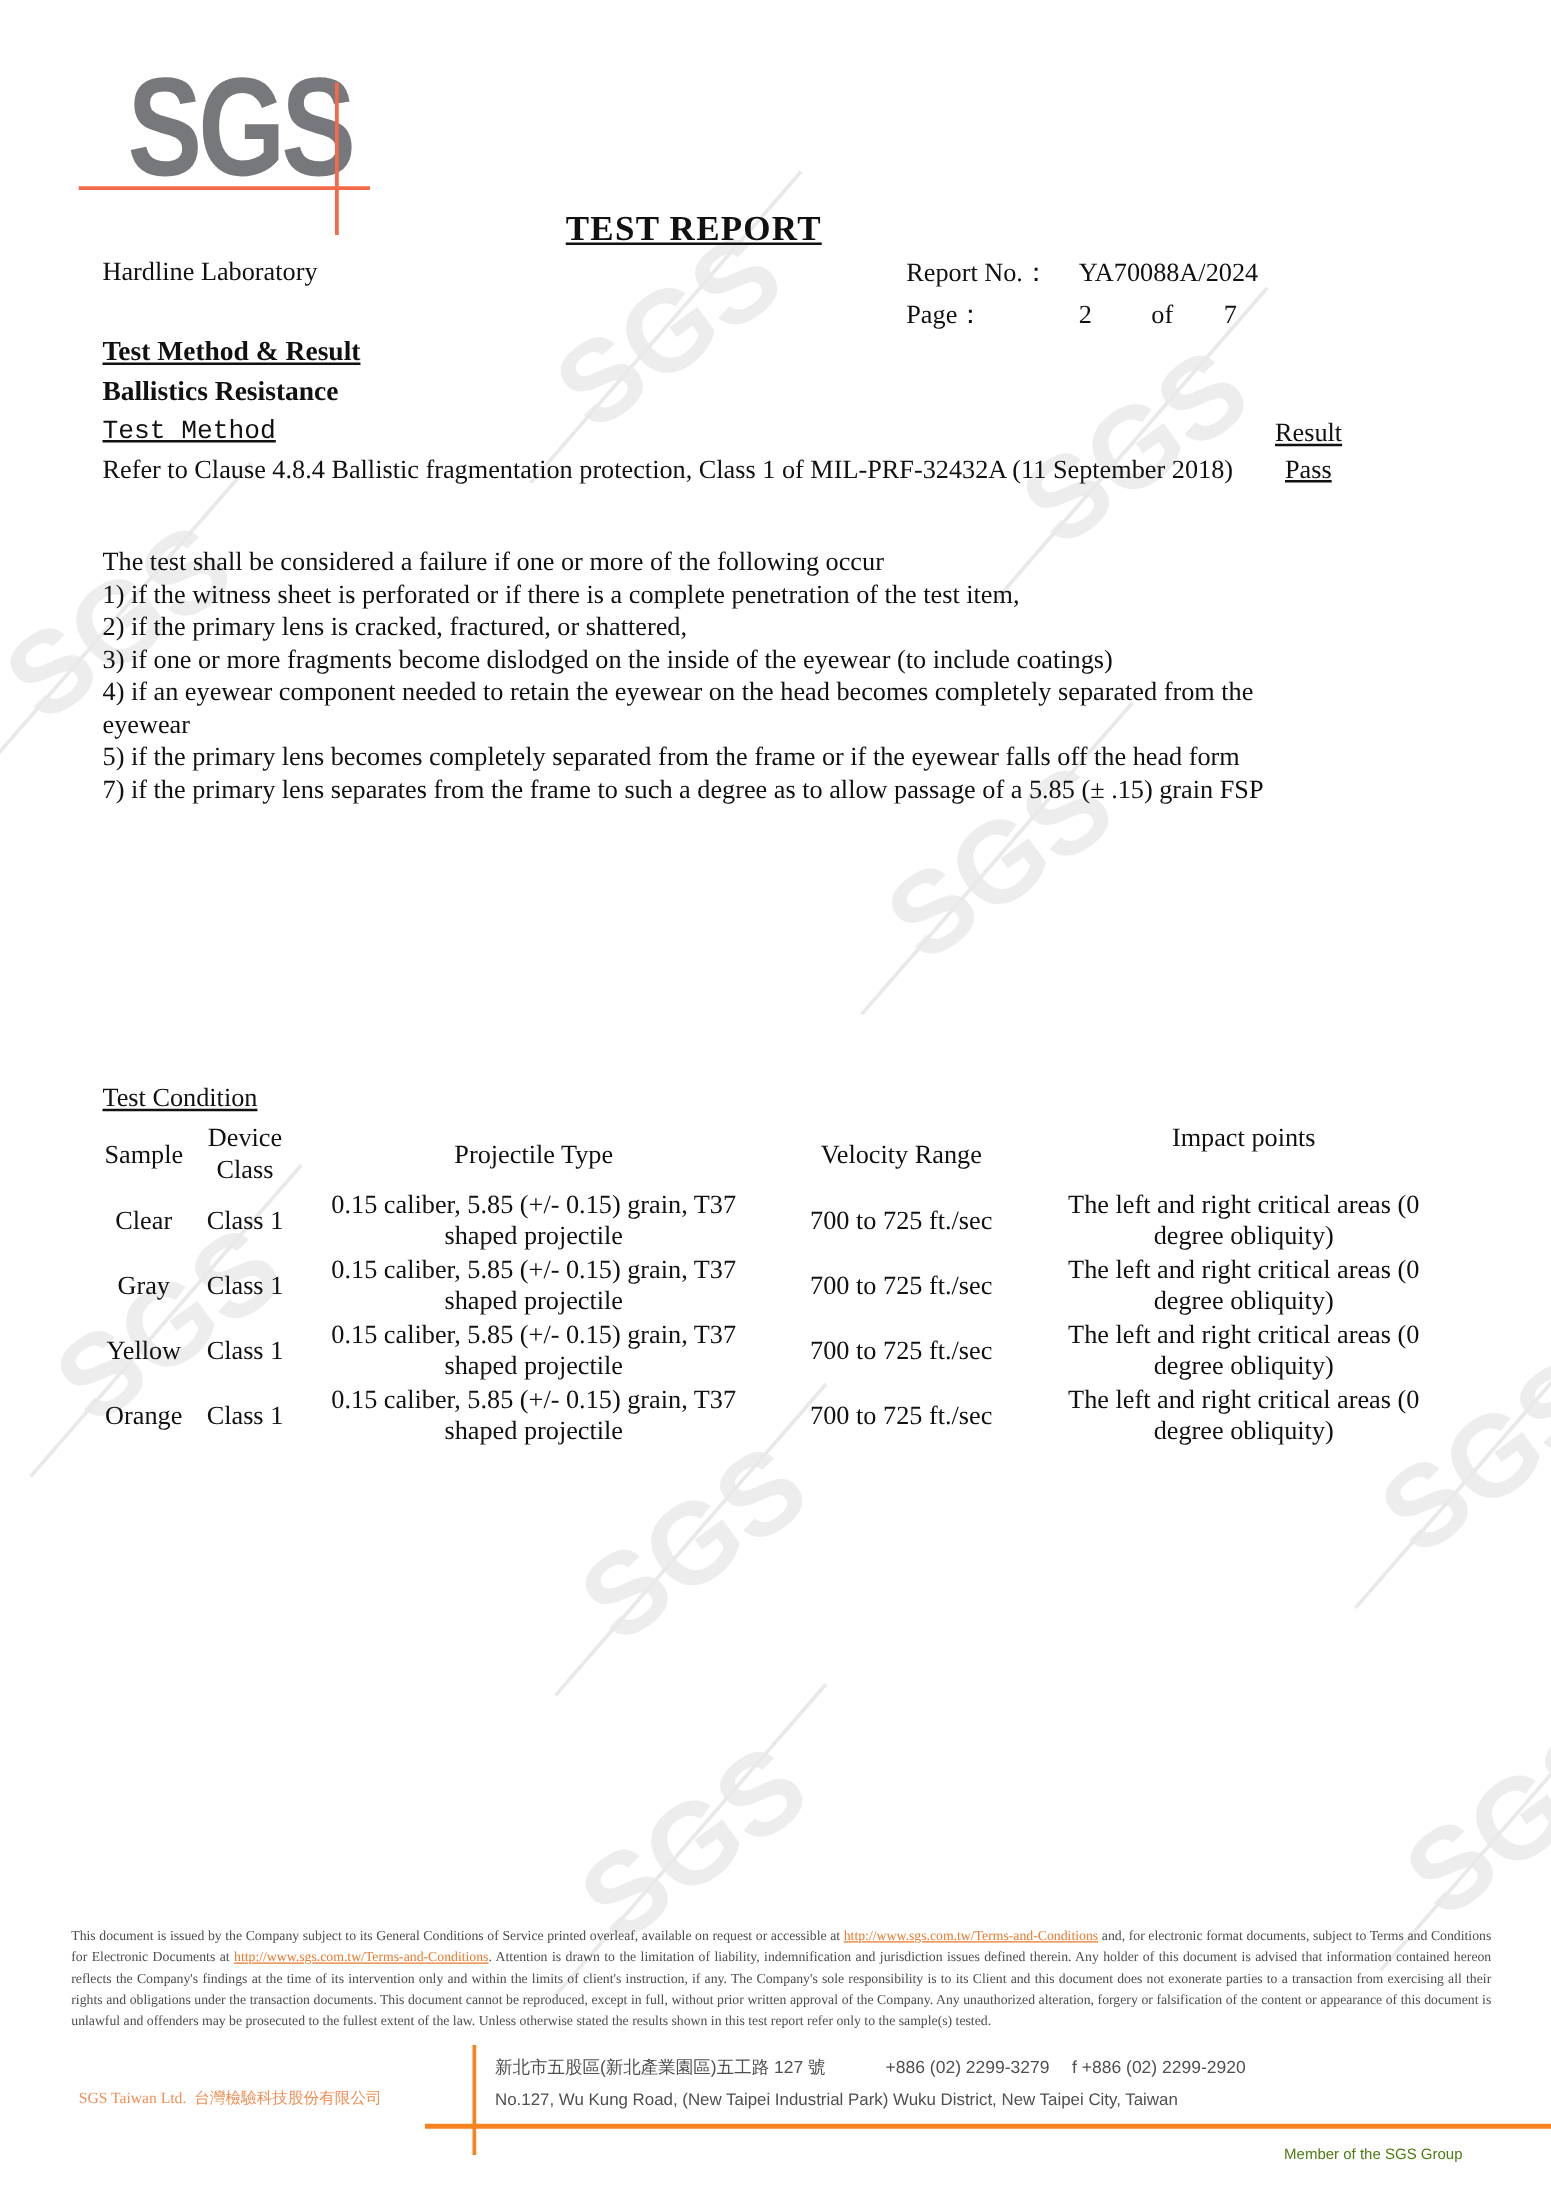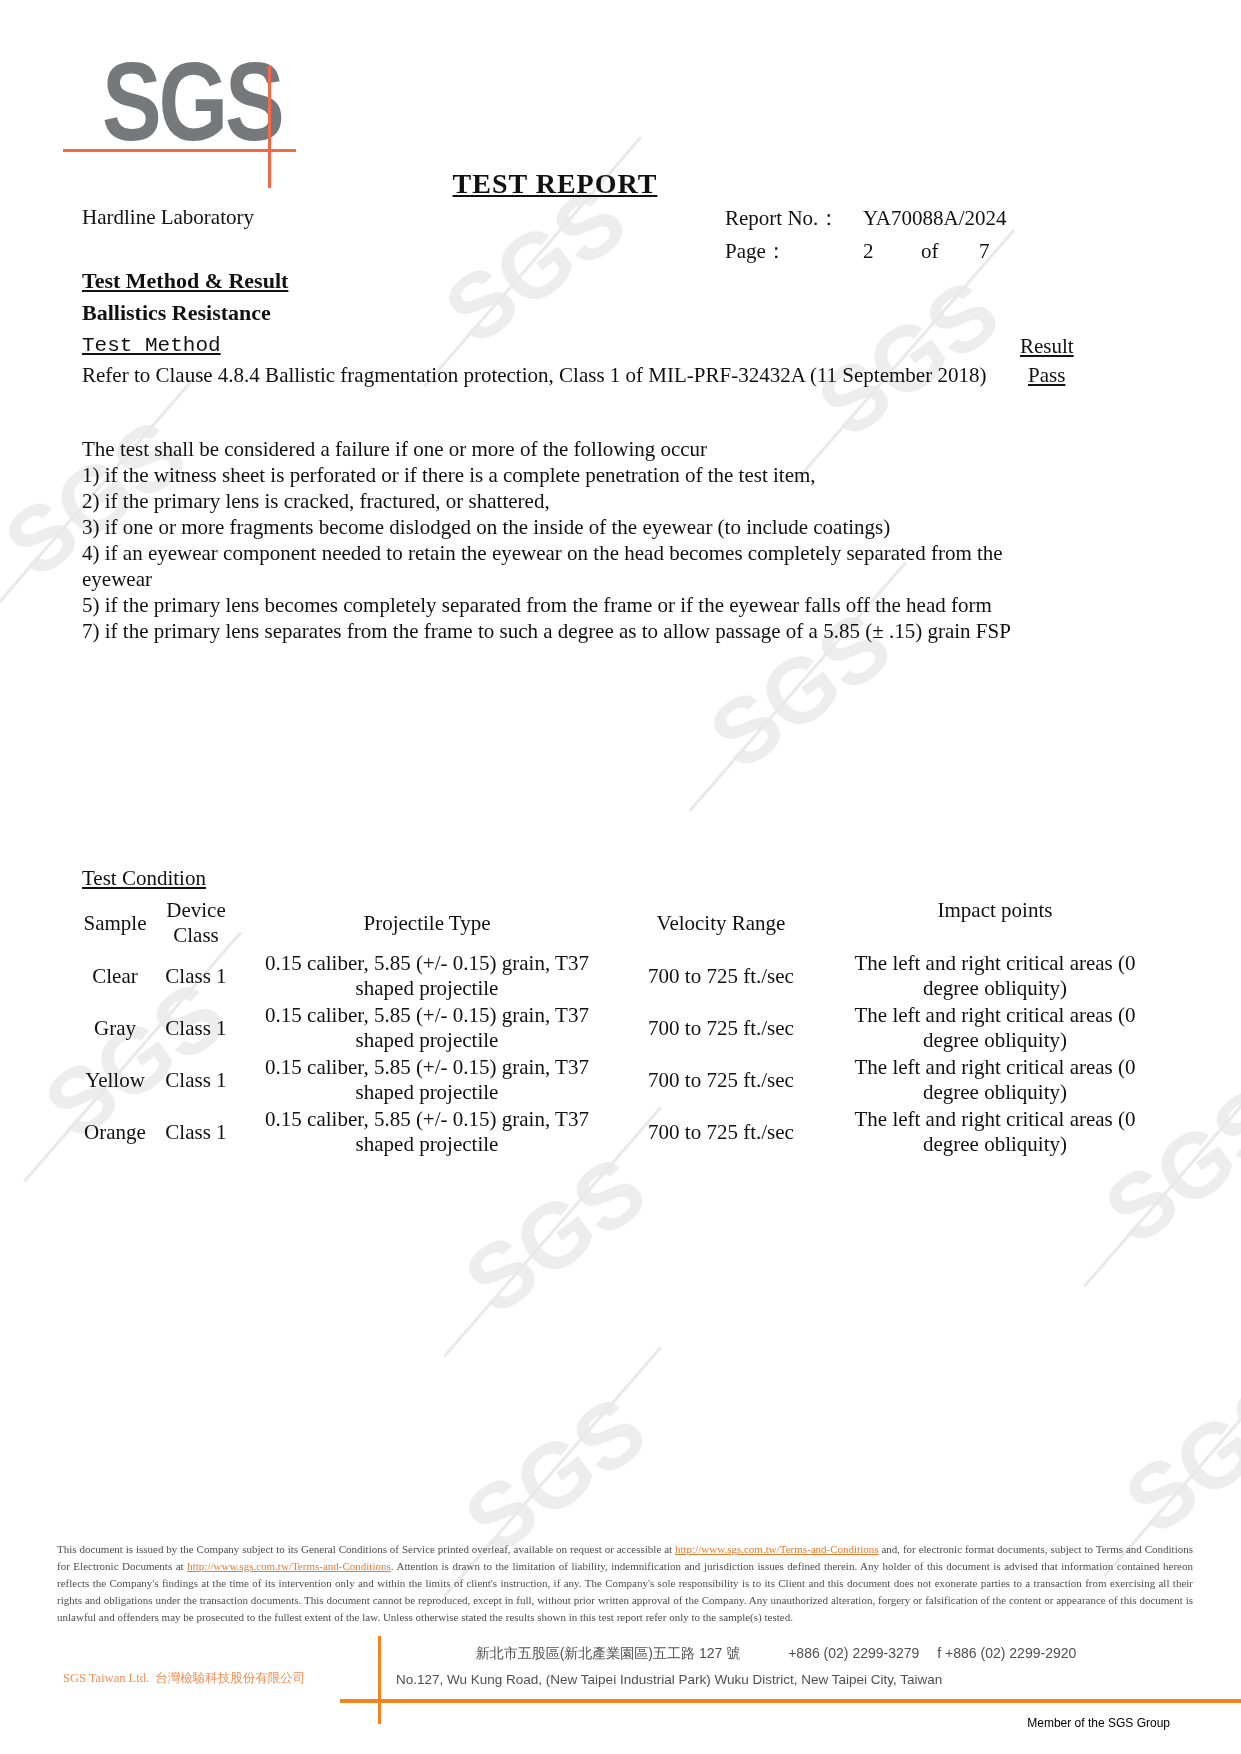--- a/index.html
+++ b/index.html
@@ -75,32 +75,32 @@
     color:#4d4d4d;text-align:justify;
   }
   .legal .link{color:#e87a2c;text-decoration:underline;}
   .addr-left{
     position:absolute;left:63px;top:1670px;width:312px;
     font-family:Liberation Serif, serif;font-size:12.5px;color:#ef8f55;
   }
   .addr-vline{position:absolute;left:378px;top:1636px;width:3px;height:88px;background:#f5831f;}
   .addr-line1{
     position:absolute;left:396px;top:1645px;width:760px;
-    font-family:"Liberation Sans",sans-serif;font-size:14px;color:#4f4f4f;white-space:nowrap;text-align:center;
+    font-family:"Liberation Sans",sans-serif;font-size:14px;color:#4f4f4f;white-space:nowrap;
   }
   .addr-line1 .gap1{display:inline-block;width:48px;}
   .addr-line1 .gap2{display:inline-block;width:18px;}
   .addr-line2{
     position:absolute;left:396px;top:1672px;width:760px;
     font-family:"Liberation Sans",sans-serif;font-size:13.5px;color:#4f4f4f;white-space:nowrap;
   }
   .addr-hline{position:absolute;left:340px;top:1699px;width:901px;height:4px;background:#f5831f;}
   .member{
     position:absolute;left:930px;top:1716px;width:240px;text-align:right;
-    font-family:"Liberation Sans",sans-serif;font-size:12px;color:#000000;
+    font-family:"Liberation Sans",sans-serif;font-size:12px;color:#4d7c0f;
   }
 </style>
 </head>
 <body>
 
 <div class="wm-layer">
   <div class="wm" style="left:395px;top:215px">SGS</div>
   <div class="wm" style="left:768px;top:308px">SGS</div>
   <div class="wm" style="left:-45px;top:448px">SGS</div>
   <div class="wm" style="left:660px;top:640px">SGS</div>

